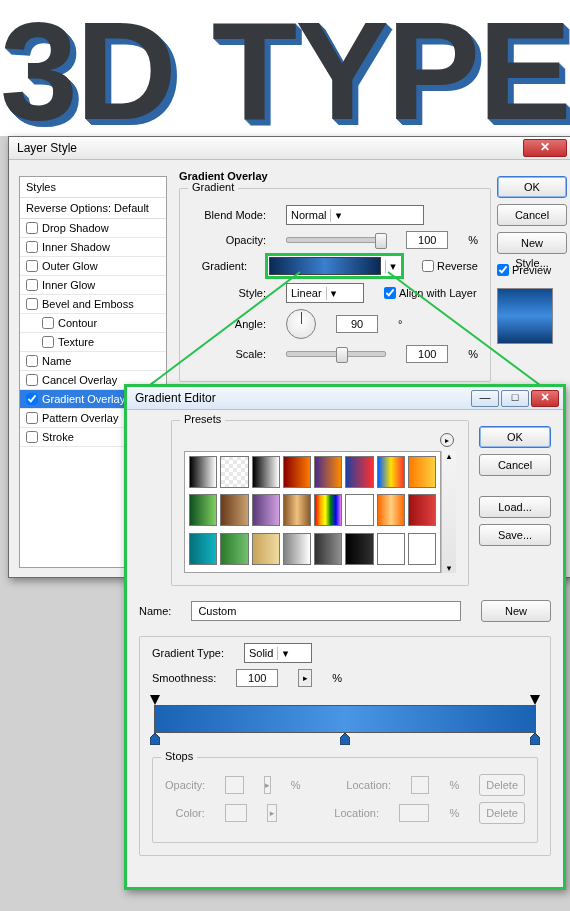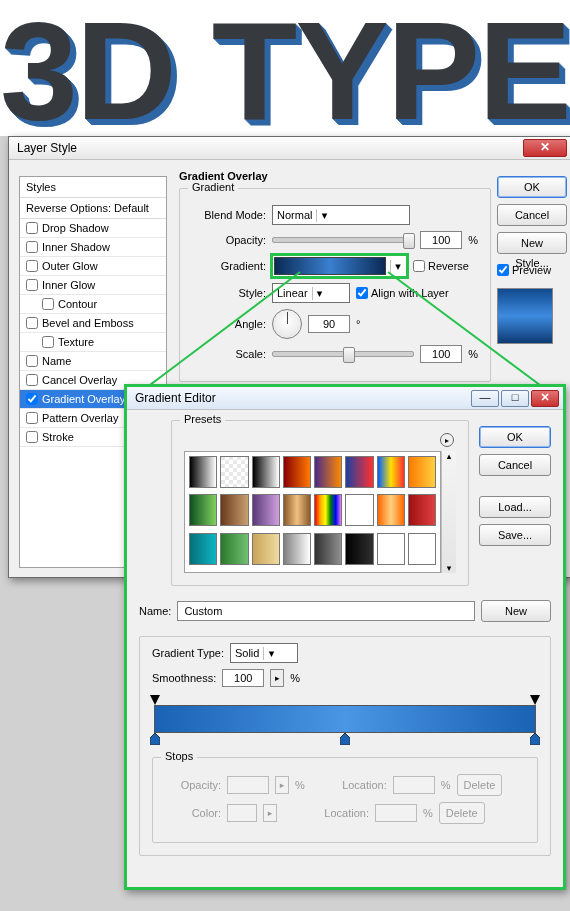--- a/index.html
+++ b/index.html
@@ -117,21 +117,21 @@
     position: absolute;
     top: -8px; left: 8px;
     background: #f0f0f0;
     padding: 0 4px;
     font-weight: normal;
     font-size: 11px;
   }
   .row {
     display: flex;
     align-items: center;
-    gap: 6px;
+    gap: 20px;
     margin: 6px 0;
     font-size: 11px;
   }
   .row .lbl { width: 74px; text-align: right; }
   .slider {
     flex: 1;
     height: 4px;
     background: #d0d0d0;
     border: 1px solid #a0a0a0;
     border-radius: 2px;
@@ -336,27 +336,27 @@
             <span>Inner Shadow</span>
           </div>
           <div class="ls-item">
             <input type="checkbox" style="">
             <span>Outer Glow</span>
           </div>
           <div class="ls-item">
             <input type="checkbox" style="">
             <span>Inner Glow</span>
           </div>
+          <div class="ls-item">
+            <input type="checkbox" style="">
+            <span>Bevel and Emboss</span>
+          </div>
           <div class="ls-item sub">
             <input type="checkbox" style="">
             <span>Contour</span>
-          </div>
-          <div class="ls-item">
-            <input type="checkbox" style="">
-            <span>Bevel and Emboss</span>
           </div>
           <div class="ls-item sub">
             <input type="checkbox" style="">
             <span>Texture</span>
           </div>
           <div class="ls-item">
             <input type="checkbox" style="">
             <span>Name</span>
           </div>
           <div class="ls-item">

